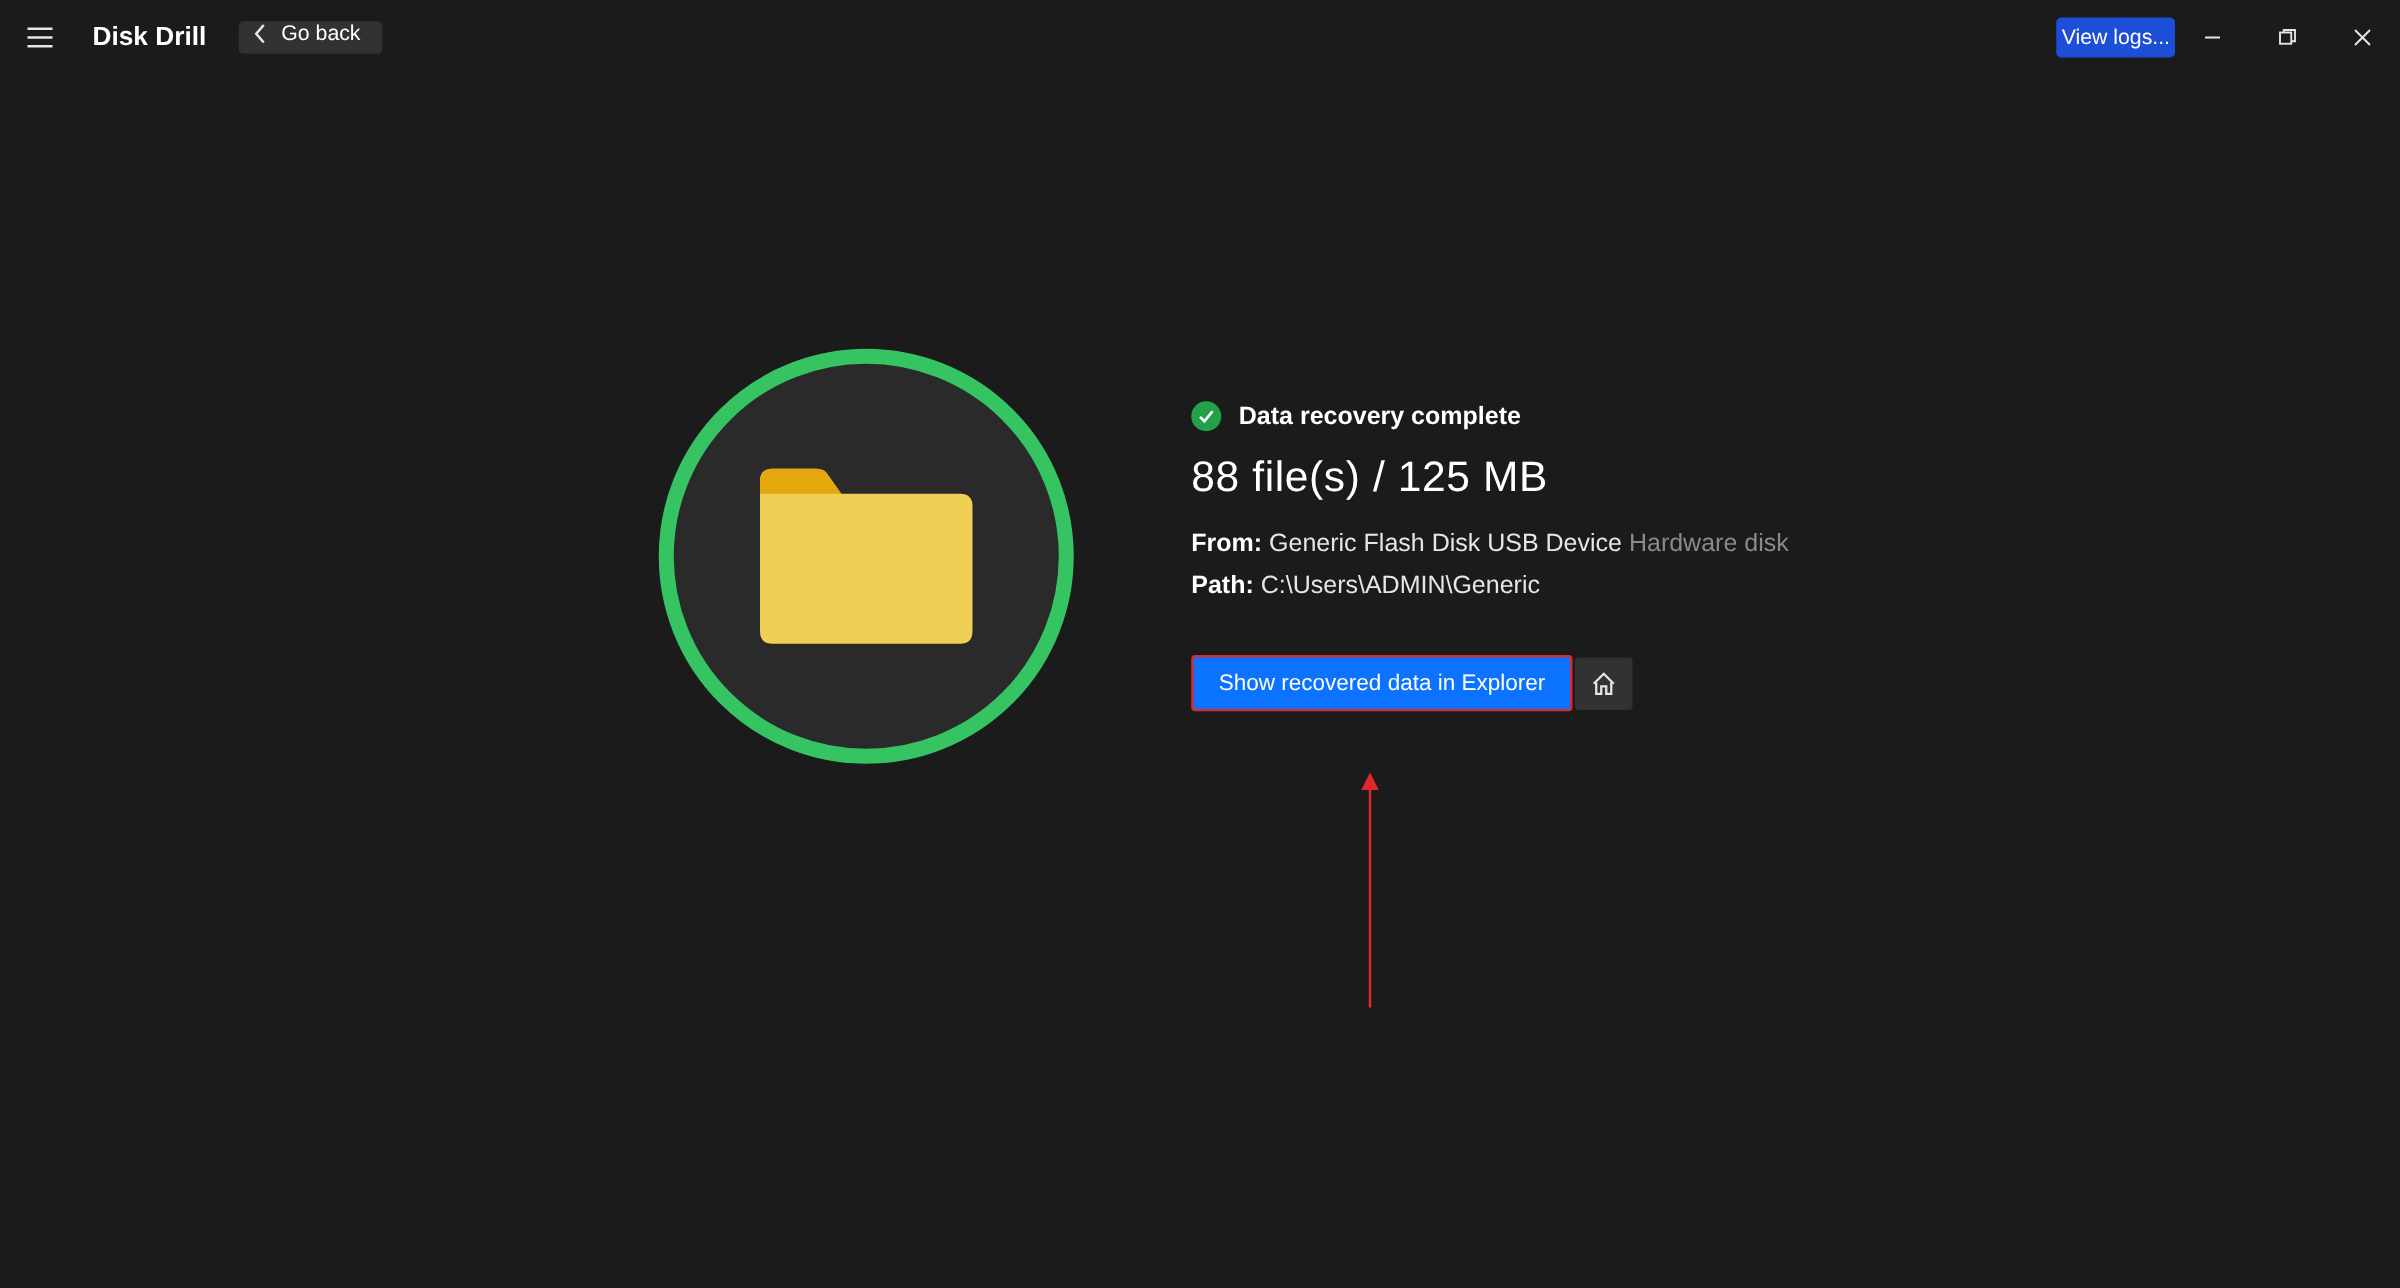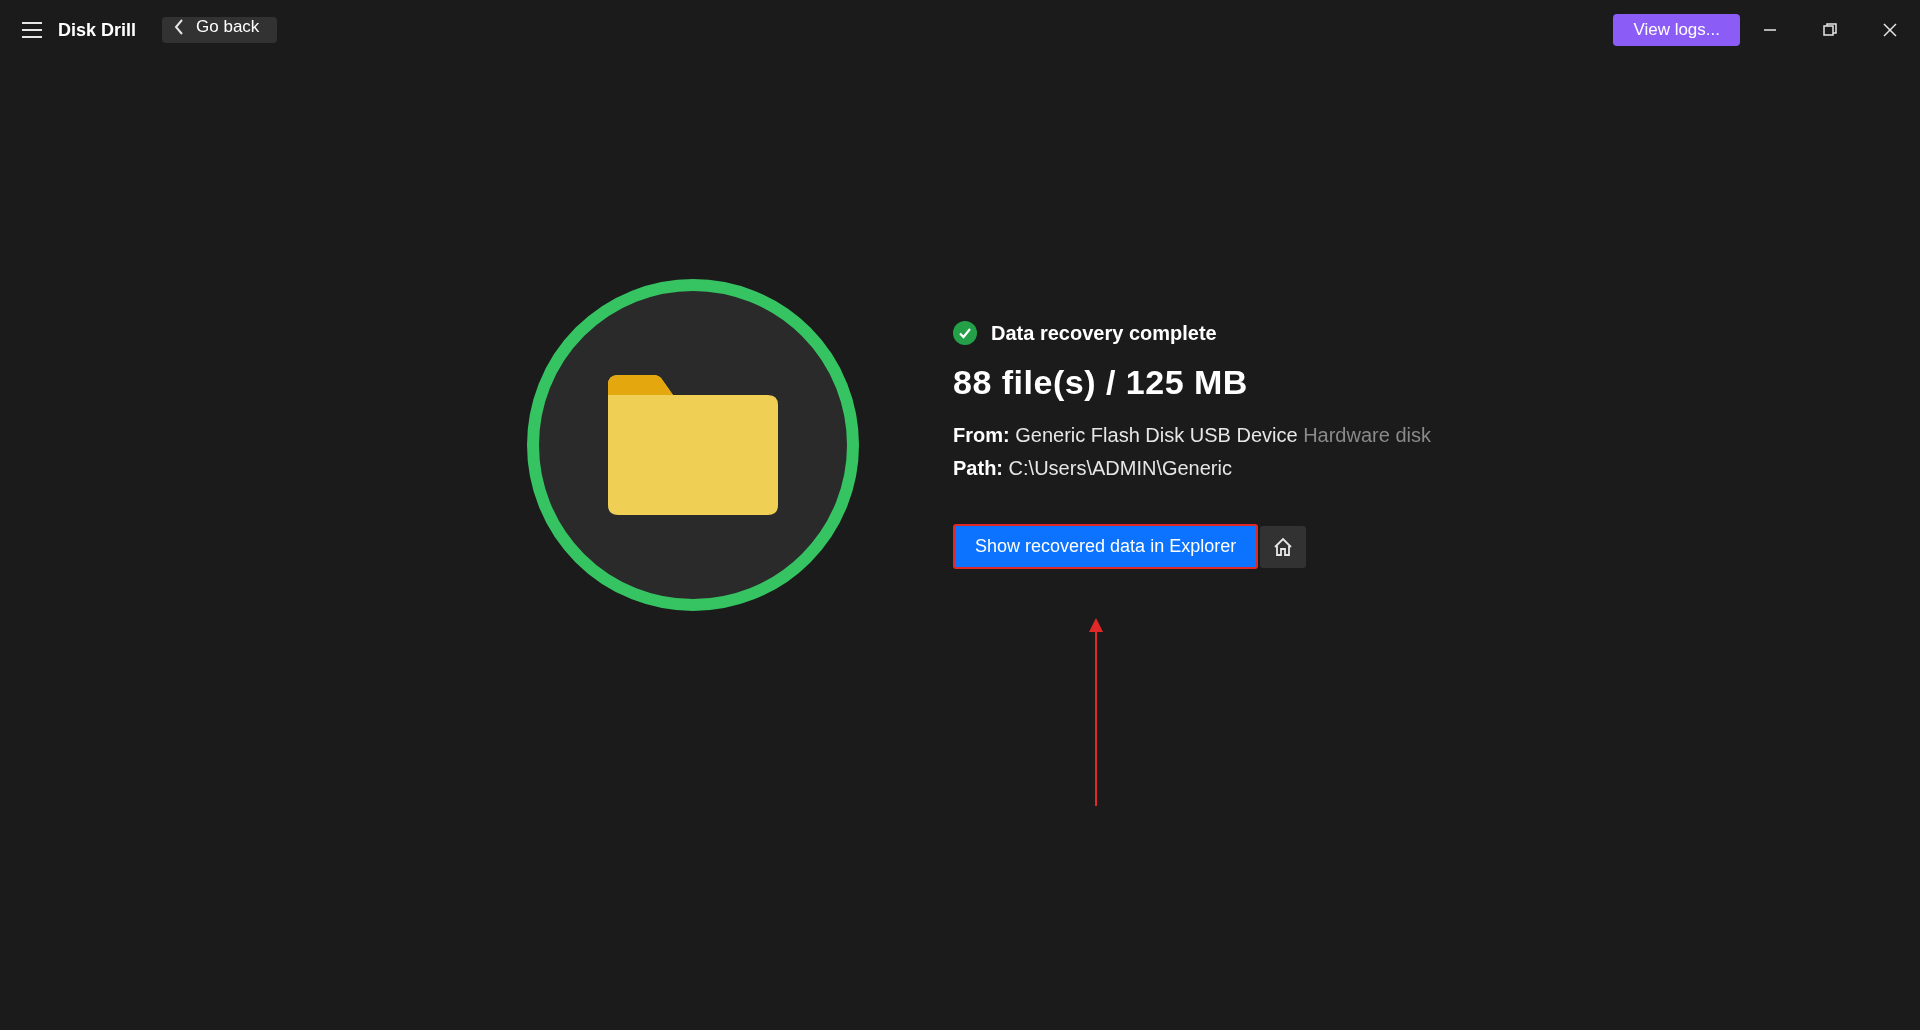--- a/index.html
+++ b/index.html
@@ -26,22 +26,22 @@
     display: flex; flex-direction: column; justify-content: space-between;
     padding: 4px 2px;
     cursor: pointer;
   }
   .topbar .hamburger span {
     display: block;
     height: 2px;
     background: #e6e6e6;
   }
   .topbar .app-title {
-    margin-left: 14px;
-    font-size: 18px;
+    margin-left: 30px;
+    font-size: 21px;
     font-weight: 600;
     color: #ffffff;
   }
   .topbar .go-back {
     margin-left: 26px;
     display: flex; align-items: center;
     background: #323232;
     border-radius: 4px;
     padding: 0 18px 6px 12px;
     cursor: pointer;
@@ -52,23 +52,23 @@
     display: inline-flex;
   }
 
   .topbar .right {
     margin-left: auto;
     display: flex;
     align-items: center;
     height: 100%;
   }
   .topbar .view-logs {
-    background: #8b5cf6;
+    background: #1d4ed8;
     border-radius: 4px;
-    padding: 6px 20px;
+    padding: 6px 4px;
     font-size: 17px;
     cursor: pointer;
   }
   .topbar .win-btn {
     width: 60px; height: 60px;
     display: flex; align-items: center; justify-content: center;
     cursor: pointer;
   }
 
   
@@ -116,21 +116,21 @@
     background: #24a148;
     display: flex; align-items: center; justify-content: center;
   }
   .status-line .check svg { display: block; }
   .status-line .txt {
     font-size: 20px;
     font-weight: 600;
   }
   .summary {
     font-size: 34px;
-    font-weight: 700;
+    font-weight: 400;
     margin-bottom: 22px;
     letter-spacing: 0.5px;
   }
   .meta-line {
     font-size: 20px;
     margin-bottom: 10px;
   }
   .meta-line .label { font-weight: 700; color: #ffffff; }
   .meta-line .val   { font-weight: 400; color: #e6e6e6; }
   .meta-line .dim   { font-weight: 400; color: #8a8a8a; }

